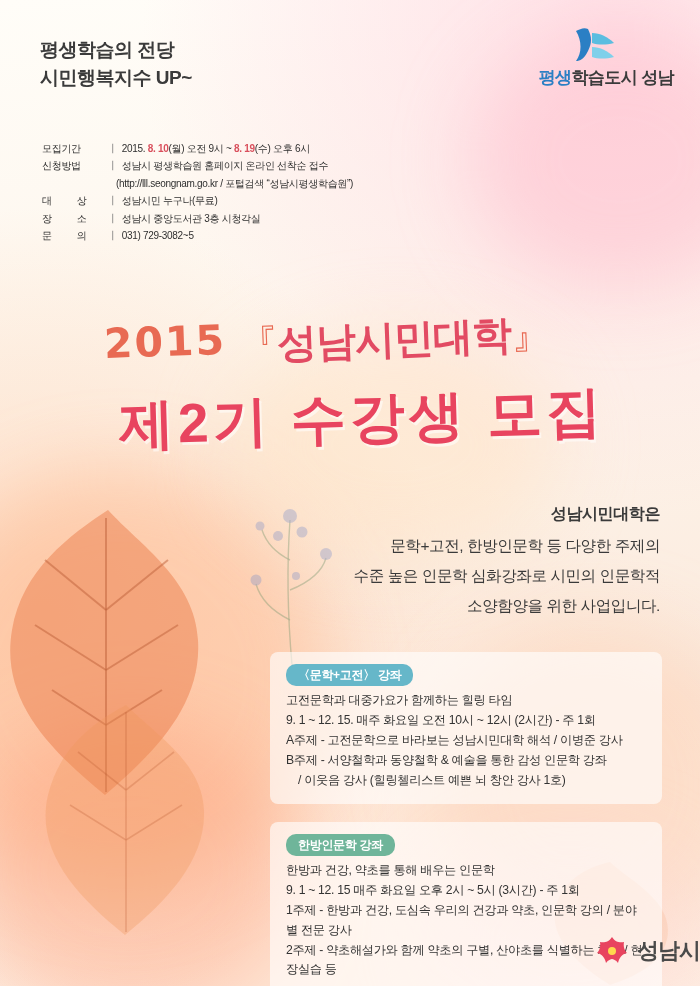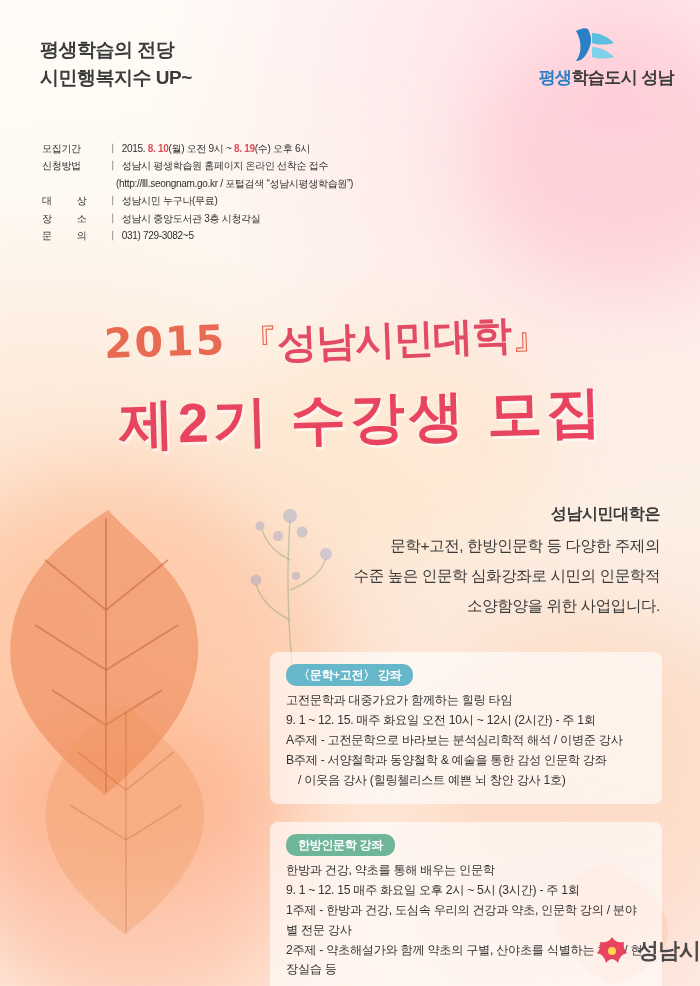--- a/index.html
+++ b/index.html
@@ -230,21 +230,21 @@
     </div>
     <div>문학+고전, 한방인문학 등 다양한 주제의</div>
     <div>수준 높은 인문학 심화강좌로 시민의 인문학적</div>
     <div>소양함양을 위한 사업입니다.</div>
   </div>
 
   <div class="course c1">
     <div class="ctitle">〈문학+고전〉 강좌</div>
     <span class="line">고전문학과 대중가요가 함께하는 힐링 타임</span>
     <span class="line">9. 1 ~ 12. 15. 매주 화요일 오전 10시 ~ 12시 (2시간) - 주 1회</span>
-    <span class="line">A주제 - 고전문학으로 바라보는 분석심리학적 해석 / 이병준 강사</span>
+    <span class="line">A주제 - 고전문학으로 바라보는 성남시민대학 해석 / 이병준 강사</span>
     <span class="line">B주제 - 서양철학과 동양철학 &amp; 예술을 통한 감성 인문학 강좌</span>
     <span class="line indent">/ 이웃음 강사 (힐링첼리스트 예쁜 뇌 창안 강사 1호)</span>
   </div>
 
   <div class="course c2">
     <div class="ctitle">한방인문학 강좌</div>
     <span class="line">한방과 건강, 약초를 통해 배우는 인문학</span>
     <span class="line">9.  1 ~ 12. 15 매주 화요일 오후 2시 ~ 5시 (3시간) - 주 1회</span>
     <span class="line">1주제 - 한방과 건강, 도심속 우리의 건강과 약초, 인문학 강의 / 분야별 전문 강사</span>
     <span class="line">2주제 - 약초해설가와 함께 약초의 구별, 산야초를 식별하는 체험 / 현장실습 등</span>

